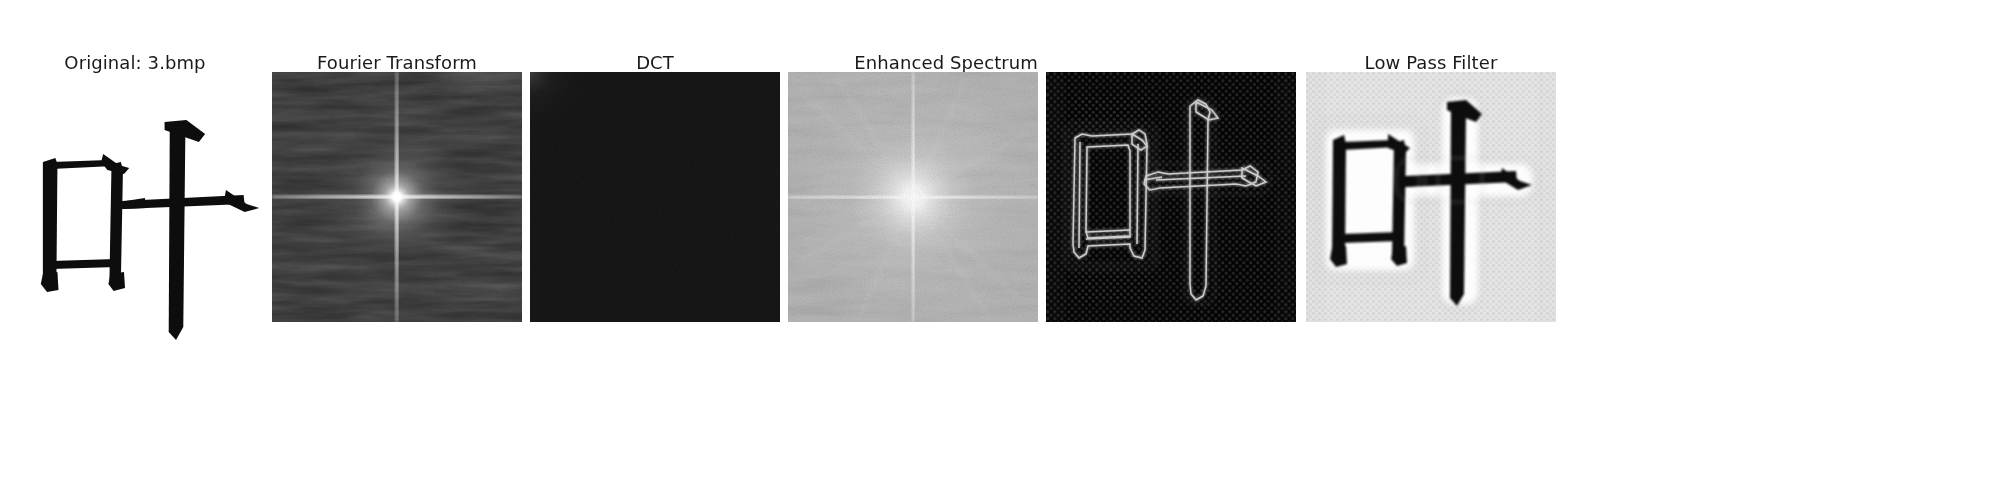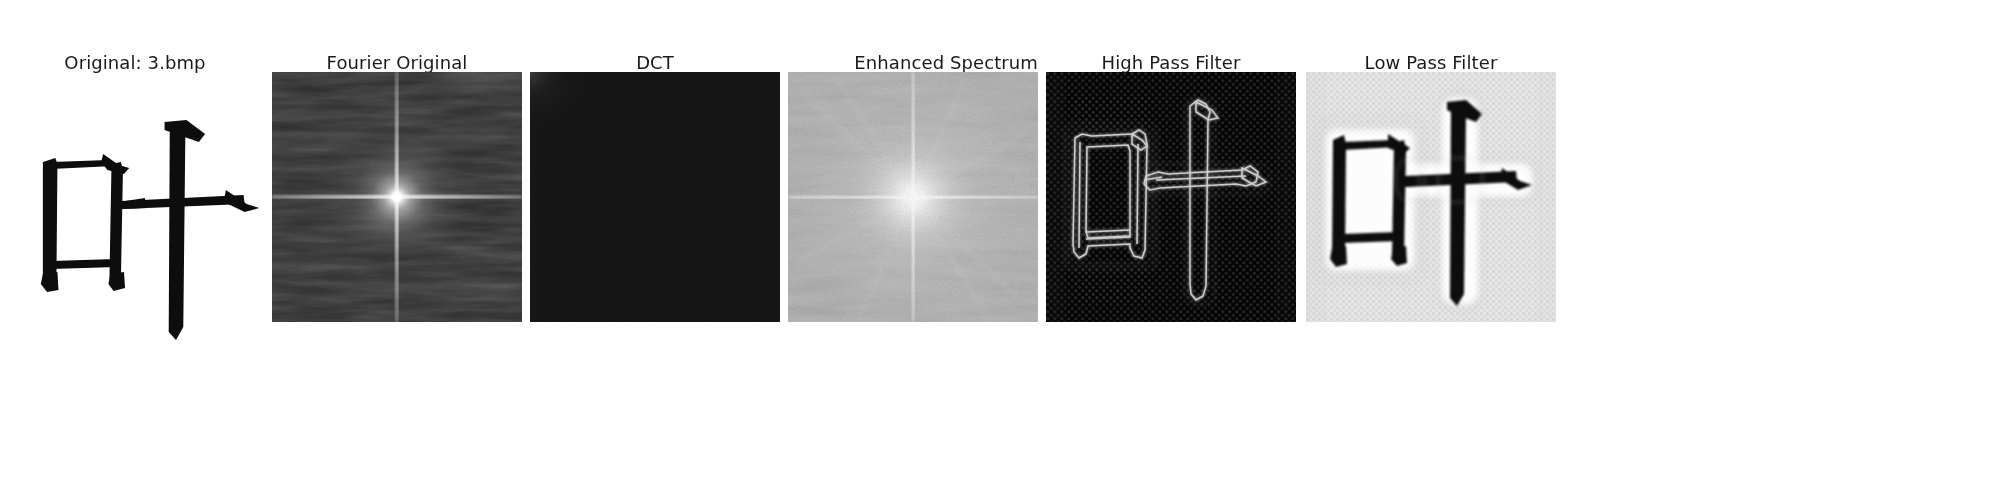--- a/index.html
+++ b/index.html
@@ -110,21 +110,21 @@
 
           <path d="M95 110 L120 106 L122 116 L98 117 Z"></path>
 
           <path d="M198 98 L218 112 L230 116 L216 120 L196 110 Z"></path>
         </g>
       </svg>
     </div>
   </div>
 
   <div class="panel" id="p1">
-    <div class="panel-title">Fourier Original</div>
+    <div class="panel-title">Fourier Transform</div>
     <div class="panel-img">
       <svg viewBox="0 0 250 250" preserveAspectRatio="none" aria-hidden="true">
         <defs>
           <radialGradient id="ftCore" cx="50%" cy="50%" r="52%">
             <stop offset="0%" stop-color="#ffffff" stop-opacity="1"></stop>
             <stop offset="4%" stop-color="#f0f0f0" stop-opacity="0.95"></stop>
             <stop offset="10%" stop-color="#b5b5b5" stop-opacity="0.78"></stop>
             <stop offset="20%" stop-color="#7e7e7e" stop-opacity="0.55"></stop>
             <stop offset="34%" stop-color="#585858" stop-opacity="0.34"></stop>
             <stop offset="55%" stop-color="#3d3d3d" stop-opacity="0.16"></stop>
@@ -271,21 +271,20 @@
         <rect x="0" y="124" width="250" height="2.6" fill="url(#esHBar)" filter="url(#blurE1)"></rect>
         <rect x="124" y="0" width="2.6" height="250" fill="url(#esVBar)" filter="url(#blurE1)"></rect>
         <g opacity="0.30" style="mix-blend-mode:multiply">
           <rect x="0" y="0" width="250" height="250" filter="url(#esNoise)"></rect>
         </g>
       </svg>
     </div>
   </div>
 
   <div class="panel" id="p4">
-    <div class="panel-title">High Pass Filter</div>
     <div class="panel-img">
       <svg viewBox="0 0 250 250" preserveAspectRatio="none" aria-hidden="true">
         <defs>
           <pattern id="hpCheck" width="7" height="7" patternUnits="userSpaceOnUse">
             <rect width="7" height="7" fill="#000000"></rect>
             <circle cx="1.8" cy="1.8" r="1.7" fill="#3a3a3a"></circle>
             <circle cx="5.3" cy="5.3" r="1.7" fill="#343434"></circle>
           </pattern>
           <filter id="hpGlow" x="-40%" y="-40%" width="180%" height="180%">
             <feGaussianBlur stdDeviation="1.5" result="b"></feGaussianBlur>

